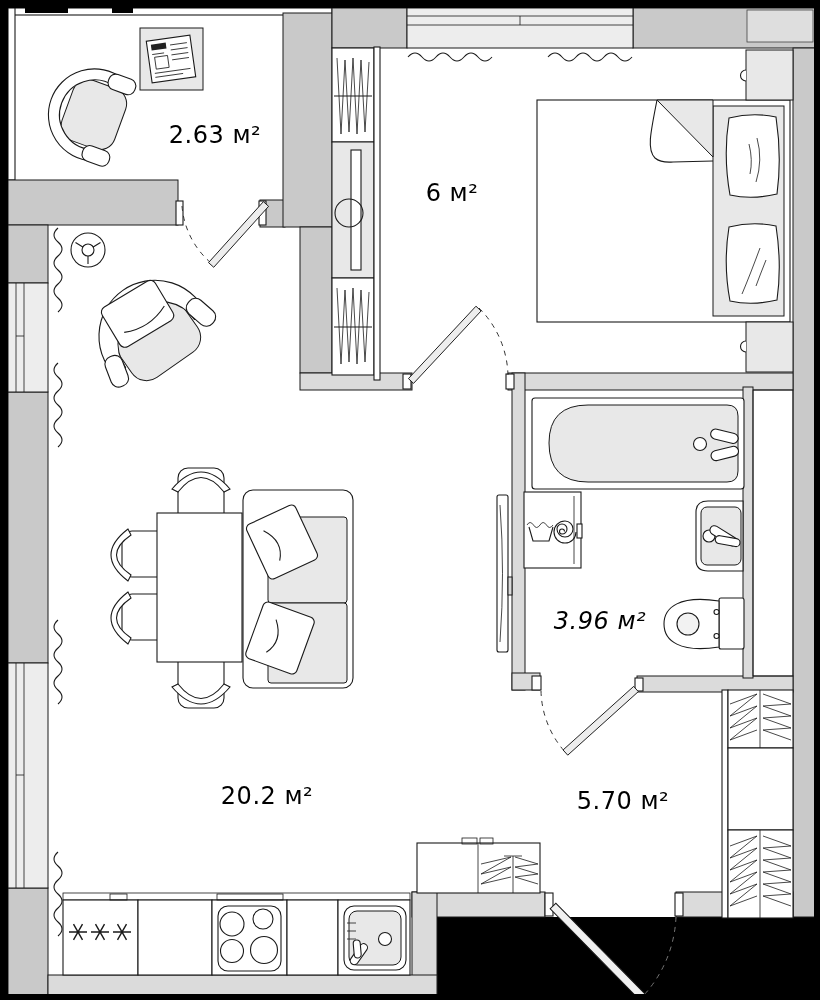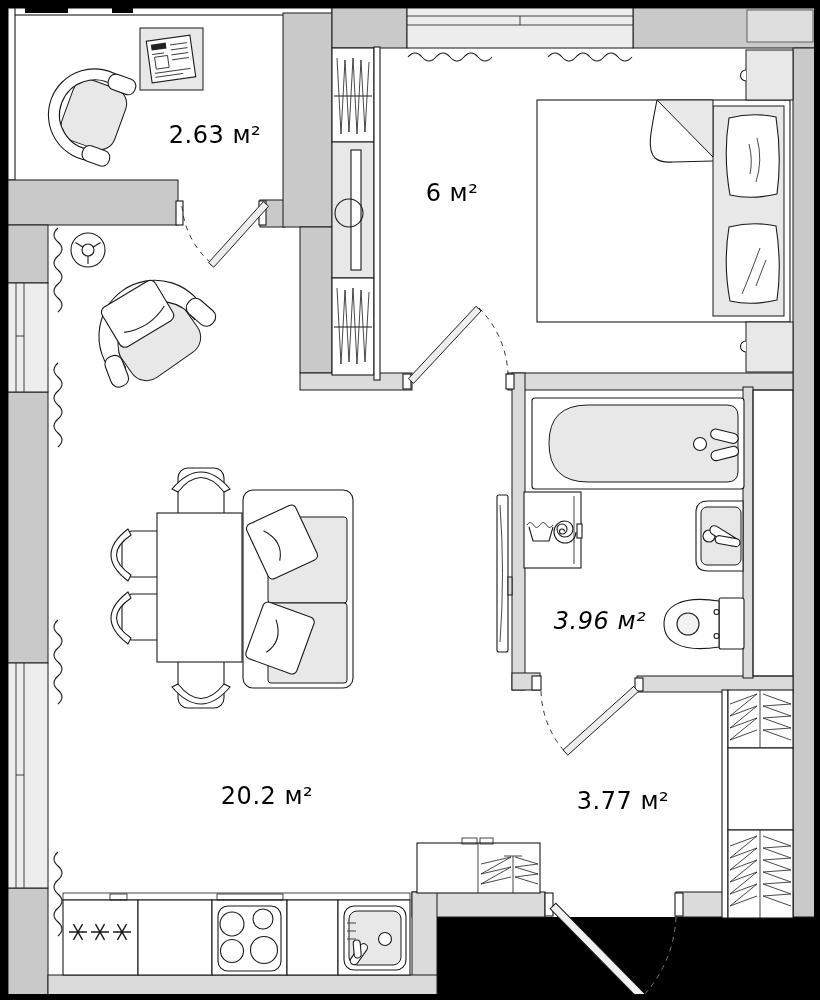--- a/index.html
+++ b/index.html
@@ -353,14 +353,14 @@
     <rect class="blk" x="0" y="0" width="8" height="1000"></rect>
     <rect class="blk" x="814" y="0" width="6" height="1000"></rect>
     <rect class="blk" x="0" y="994" width="820" height="6"></rect>
   </g>
 </svg>
 
   <div class="area-label" style="left:215px;top:135px;">2.63 м²</div>
   <div class="area-label" style="left:452px;top:193px;">6 м²</div>
   <div class="area-label" style="left:600px;top:621px;font-style:italic;">3.96 м²</div>
   <div class="area-label" style="left:267px;top:796px;">20.2 м²</div>
-  <div class="area-label" style="left:623px;top:801px;">3.77 м²</div>
+  <div class="area-label" style="left:623px;top:801px;">5.70 м²</div>
 </div>
 
 </body></html>

